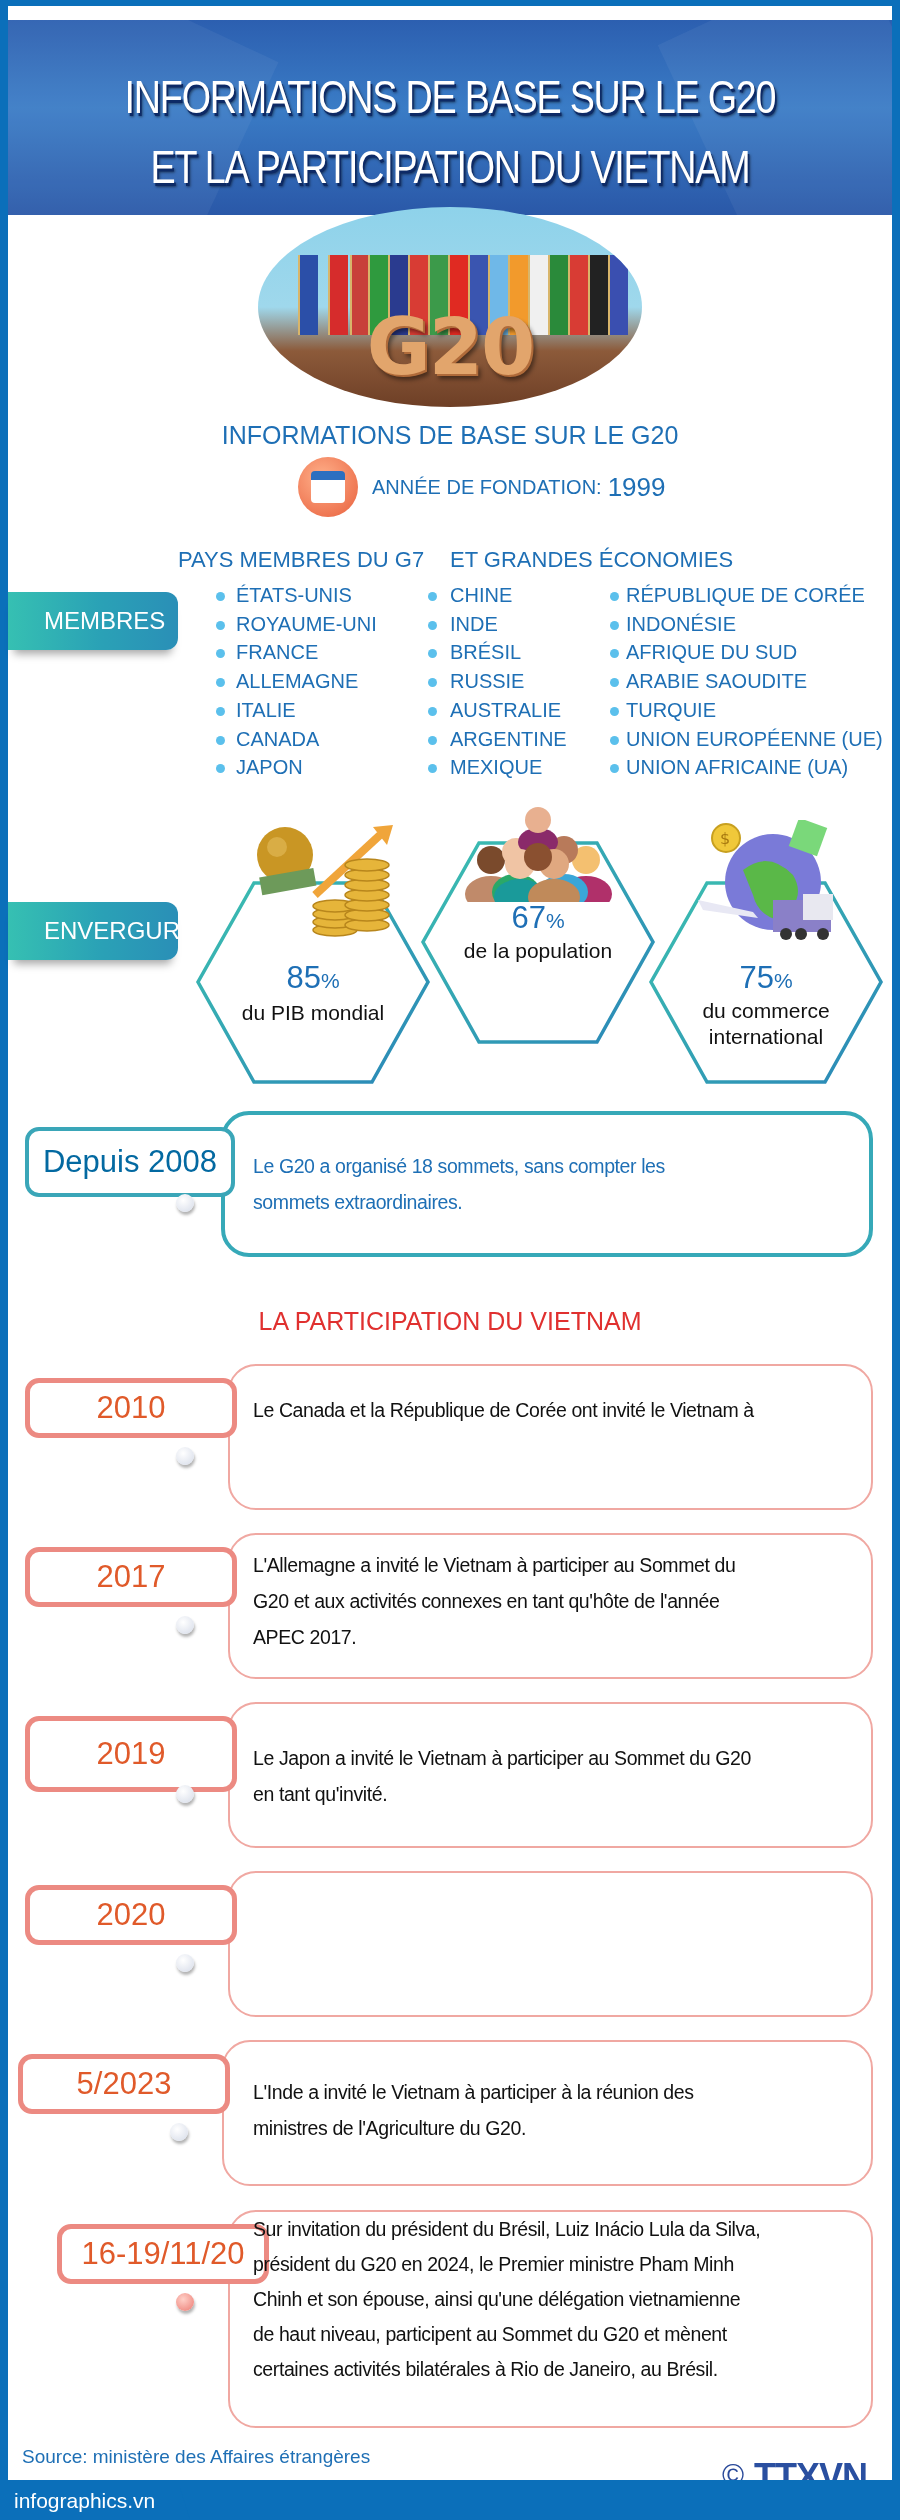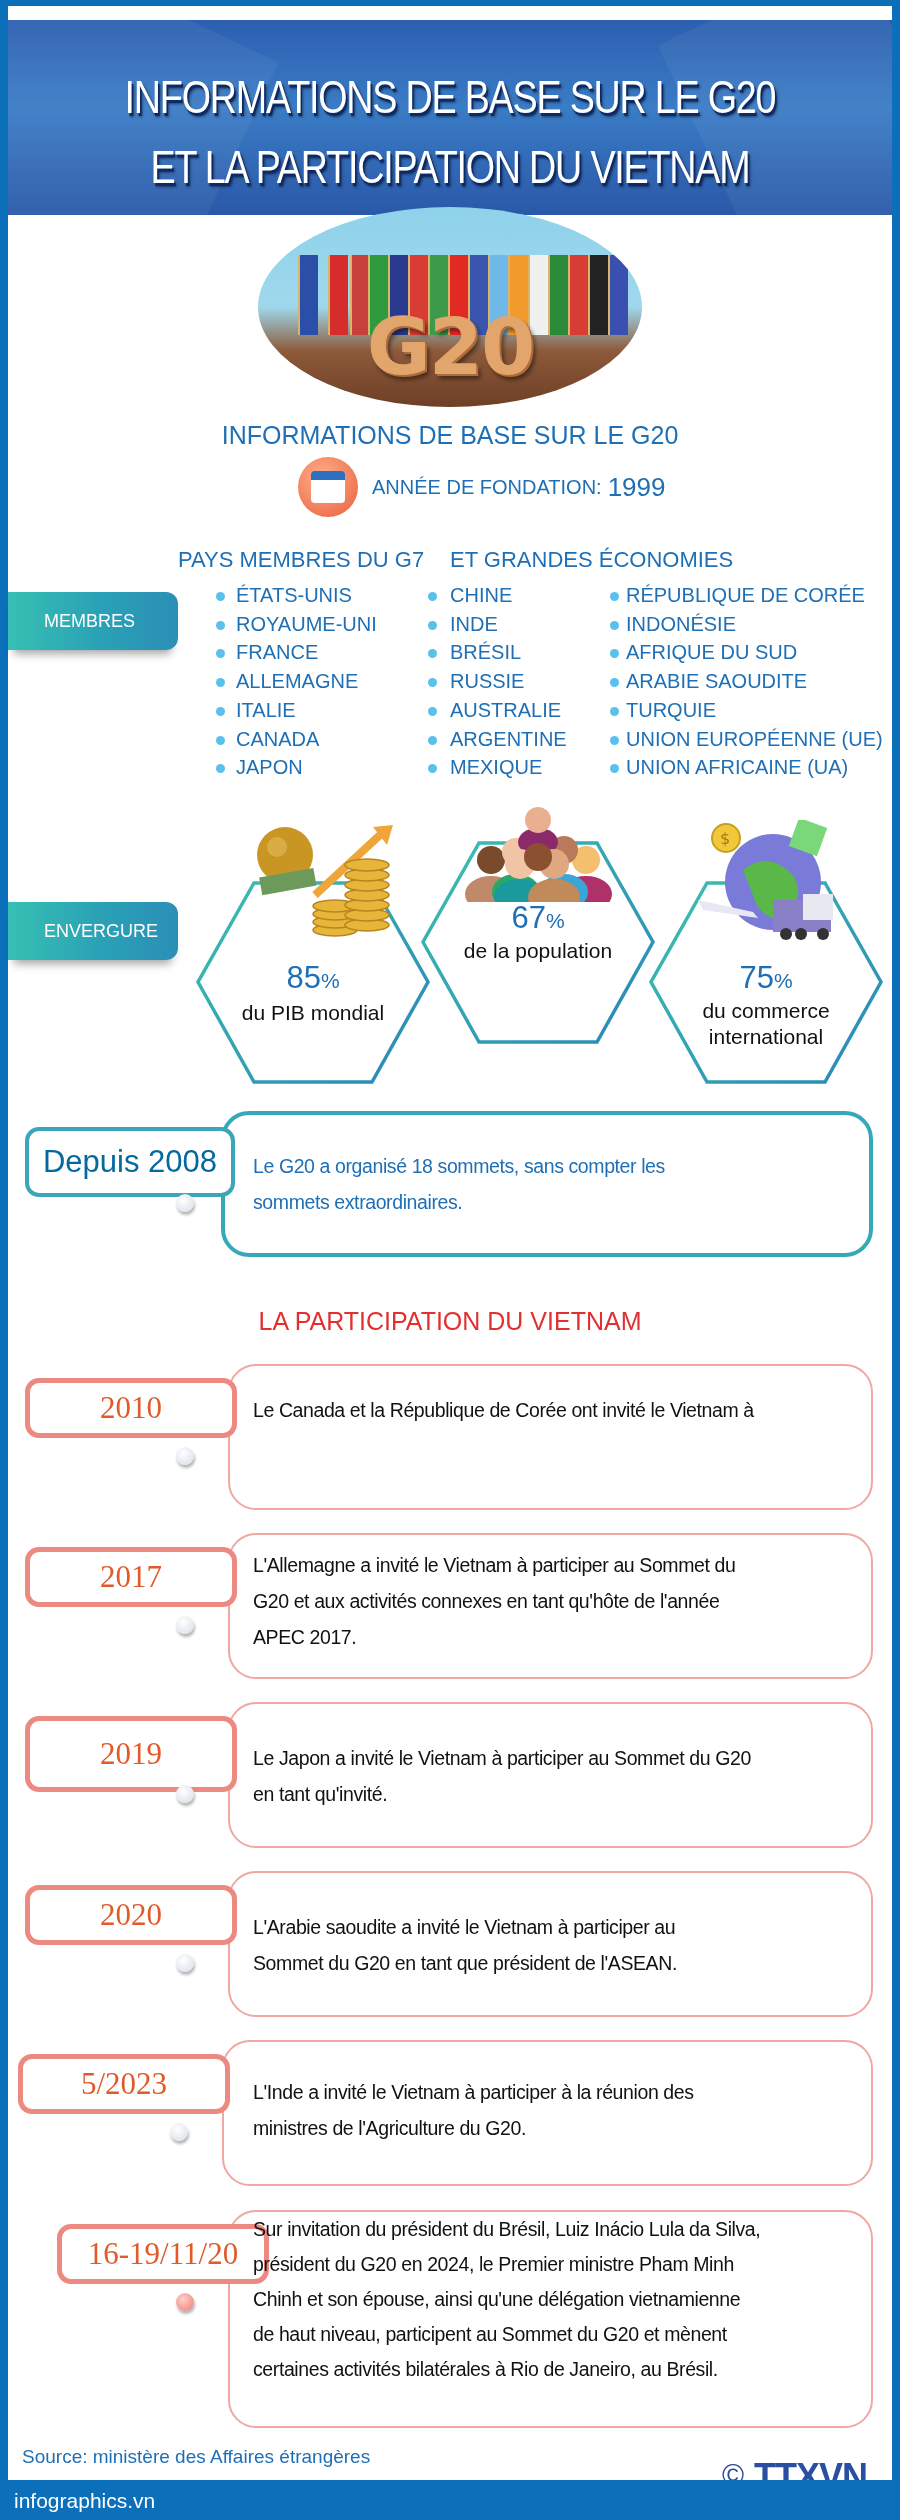--- a/index.html
+++ b/index.html
@@ -70,21 +70,21 @@
     background: #fff; border-radius: 4px; border-top: 9px solid #2c6fc0;
   }
   .founded-label { color: #1e6fb5; font-size: 20px; margin-left: 14px; }
   .founded-value { color: #1e6fb5; font-size: 26px; margin-left: 6px; }
 
   
   .side-tab {
     position: absolute; left: 8px; width: 170px; height: 58px;
     border-radius: 0 12px 12px 0;
     background: linear-gradient(90deg, #36c0b2 0%, #2aa1b6 55%, #2a8fb7 100%);
-    color: #ffffff; font-size: 18px; display: flex; align-items: center; padding-left: 36px;
+    color: #ffffff; font-size: 24px; display: flex; align-items: center; padding-left: 36px;
     box-shadow: 0 10px 8px -6px rgba(0,0,0,0.35);
   }
 
   .col-head { position: absolute; color: #1e6fb5; font-size: 22px; }
   .country-list { position: absolute; list-style: none; }
   .country-list li {
     color: #1e6fb5; font-size: 20px; line-height: 28.7px; position: relative; padding-left: 20px;
   }
   .country-list li::before {
     content: ""; position: absolute; left: 0; top: 11px; width: 9px; height: 9px; border-radius: 50%;
@@ -116,21 +116,21 @@
     box-shadow: 1px 3px 3px rgba(0,0,0,0.3);
   }
   .callout .text { position: absolute; font-size: 19.5px; line-height: 36px; color: #111;
     font-family: "Liberation Sans Narrow", "Liberation Sans", sans-serif; letter-spacing: -0.4px; }
 
   .blue .body { border: 4px solid #36a9b8; }
   .blue .tag { border: 4px solid #3aa6b8; color: #0369a1; font-size: 31px; }
   .blue .text { color: #1e6fb5; }
 
   .red .body { border: 2px solid #f0a8a2; }
-  .red .tag { border: 5px solid #ec8a82; color: #e05a2a; font-size: 31px; font-family: Liberation Serif, serif; }
+  .red .tag { border: 5px solid #ec8a82; color: #e05a2a; font-size: 31px; }
 
   .red-title { position: absolute; left: 0; right: 0; top: 1307px; text-align: center; color: #e0302f; font-size: 25px; }
 
   .source { position: absolute; left: 22px; top: 2446px; color: #1e6fb5; font-size: 19px; }
   .footer-bar {
     position: absolute; left: 0; top: 2480px; width: 900px; height: 40px; background: #0b6fba;
   }
   .footer-tab {
     position: absolute; left: 0; top: 2488px; width: 190px; height: 32px; background: #0b6fba;
     clip-path: polygon(0 0, 180px 0, 190px 100%, 0 100%);
@@ -332,21 +332,20 @@
   <div class="body" style="left:228px; top:0; width:645px; height:146px;"></div>
   <div class="tag" style="left:25px; top:14px; width:212px; height:76px;">2019</div>
   <div class="dot" style="left:176px; top:83px;"></div>
   <div class="text" style="left:253px; top:38px;"><span>Le Japon a invité le Vietnam à participer au Sommet du G20</span><br><span>en tant qu'invité.</span></div>
 </div>
 
 <div class="callout red" style="left:0; top:1871px; width:900px; height:150px;">
   <div class="body" style="left:228px; top:0; width:645px; height:146px;"></div>
   <div class="tag" style="left:25px; top:14px; width:212px; height:60px;">2020</div>
   <div class="dot" style="left:176px; top:83px;"></div>
-  <div class="text" style="left:253px; top:38px;"><span>L'Arabie saoudite a invité le Vietnam à participer au</span><br><span>Sommet du G20 en tant que président de l'ASEAN.</span></div>
 </div>
 
 <div class="callout red" style="left:0; top:2040px; width:900px; height:150px;">
   <div class="body" style="left:222px; top:0; width:651px; height:146px;"></div>
   <div class="tag" style="left:18px; top:14px; width:212px; height:60px;">5/2023</div>
   <div class="dot" style="left:170px; top:83px;"></div>
   <div class="text" style="left:253px; top:34px;"><span>L'Inde a invité le Vietnam à participer à la réunion des</span><br><span>ministres de l'Agriculture du G20.</span></div>
 </div>
 
 <div class="callout red" style="left:0; top:2210px; width:900px; height:222px;">

